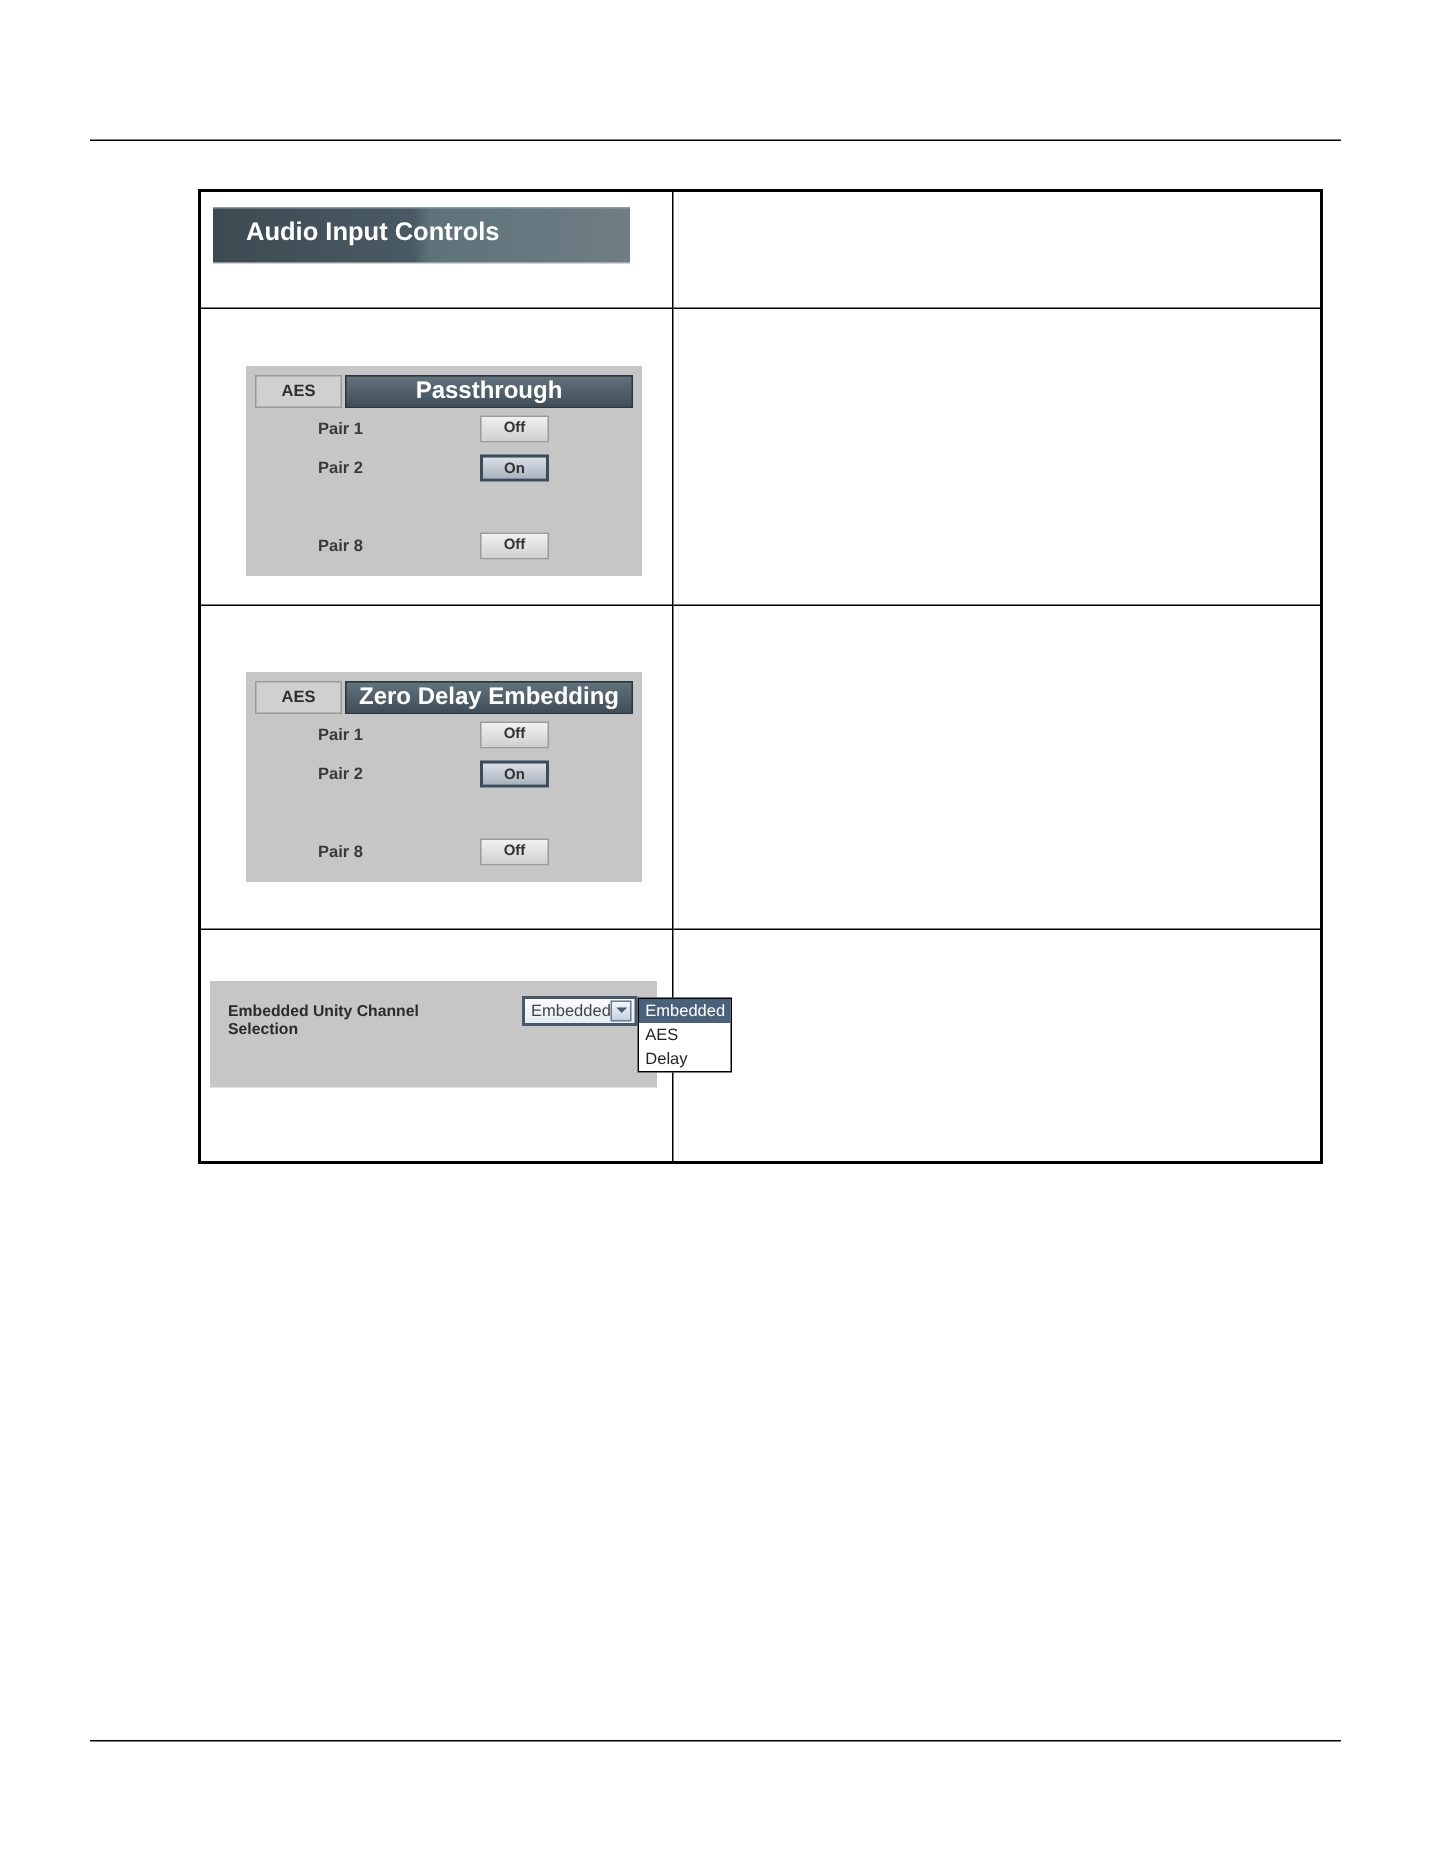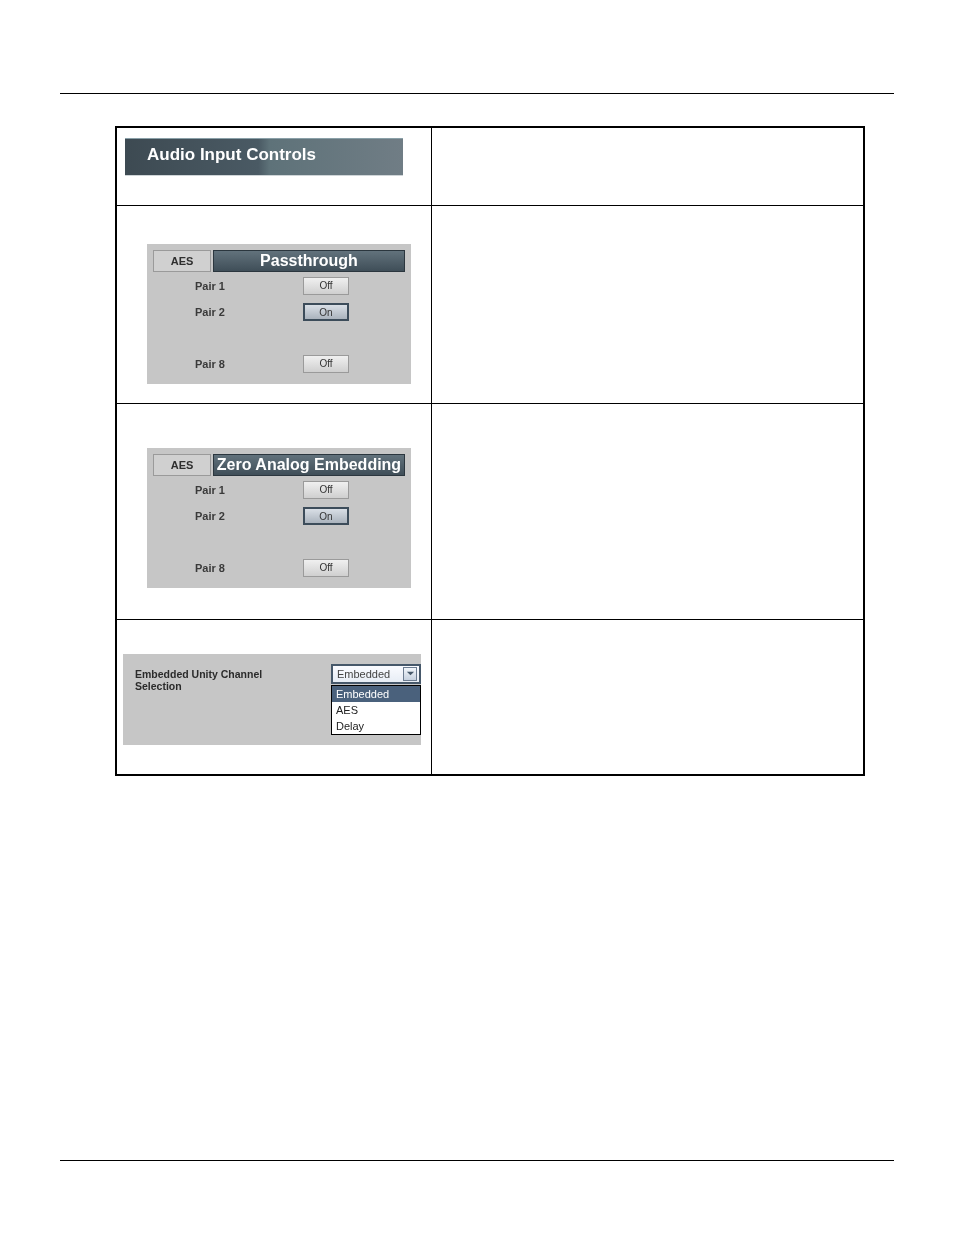--- a/index.html
+++ b/index.html
@@ -24,21 +24,21 @@
     position: absolute;
     left: 60px;
     right: 60px;
     bottom: 74px;
     border-top: 1.5px solid #000;
   }
 
   .main-table {
     position: absolute;
     top: 126px;
-    left: 115px;
+    left: 132px;
     width: 750px;
     border: 2px solid #000;
     border-collapse: collapse;
   }
   .main-table tr td {
     vertical-align: top;
     padding: 0;
   }
   .col-left { width: 315px; }
   .col-right { width: 433px; }
@@ -116,21 +116,21 @@
   }
   .p-row .rbtn-wrap {
     flex: 1;
     display: flex;
     justify-content: center;
   }
   .toggle-btn {
     width: 46px;
     height: 18px;
     font-size: 10px;
-    font-weight: normal;
+    font-weight: bold;
     line-height: 16px;
     text-align: center;
     color: #333;
     cursor: pointer;
   }
   .toggle-off {
     background: linear-gradient(#f0f0f0,#cfcfcf);
     border: 1px solid #9a9a9a;
   }
   .toggle-on {
@@ -153,21 +153,21 @@
     font-weight: bold;
     color: #2b2b2b;
     width: 180px;
     padding-top: 4px;
     padding-left: 4px;
     padding-right: 18px;
   }
   .embed-dd-wrap {
     width: 96px;
     display: flex;
-    flex-direction: column;
+    flex-direction: row;
     padding-left: 20px;
   }
   .embed-select {
     width: 90px;
     height: 20px;
     border: 2px solid #46586a;
     background: linear-gradient(#fafbff,#e7edf5);
     display: flex;
     align-items: center;
     justify-content: space-between;
@@ -248,21 +248,21 @@
       </div>
     </td>
     <td class="col-right"></td>
   </tr>
 
   <tr class="row3">
     <td class="col-left">
       <div class="panel panel-b">
         <div class="table-head-row">
           <div class="th-small">AES</div>
-          <div class="th-wide">Zero Analog Embedding</div>
+          <div class="th-wide">Zero Delay Embedding</div>
         </div>
         <div class="p-row">
           <div class="rlabel">Pair 1</div>
           <div class="rbtn-wrap">
             <div class="toggle-btn toggle-off">Off</div>
           </div>
         </div>
         <div class="p-row">
           <div class="rlabel">Pair 2</div>
           <div class="rbtn-wrap">

